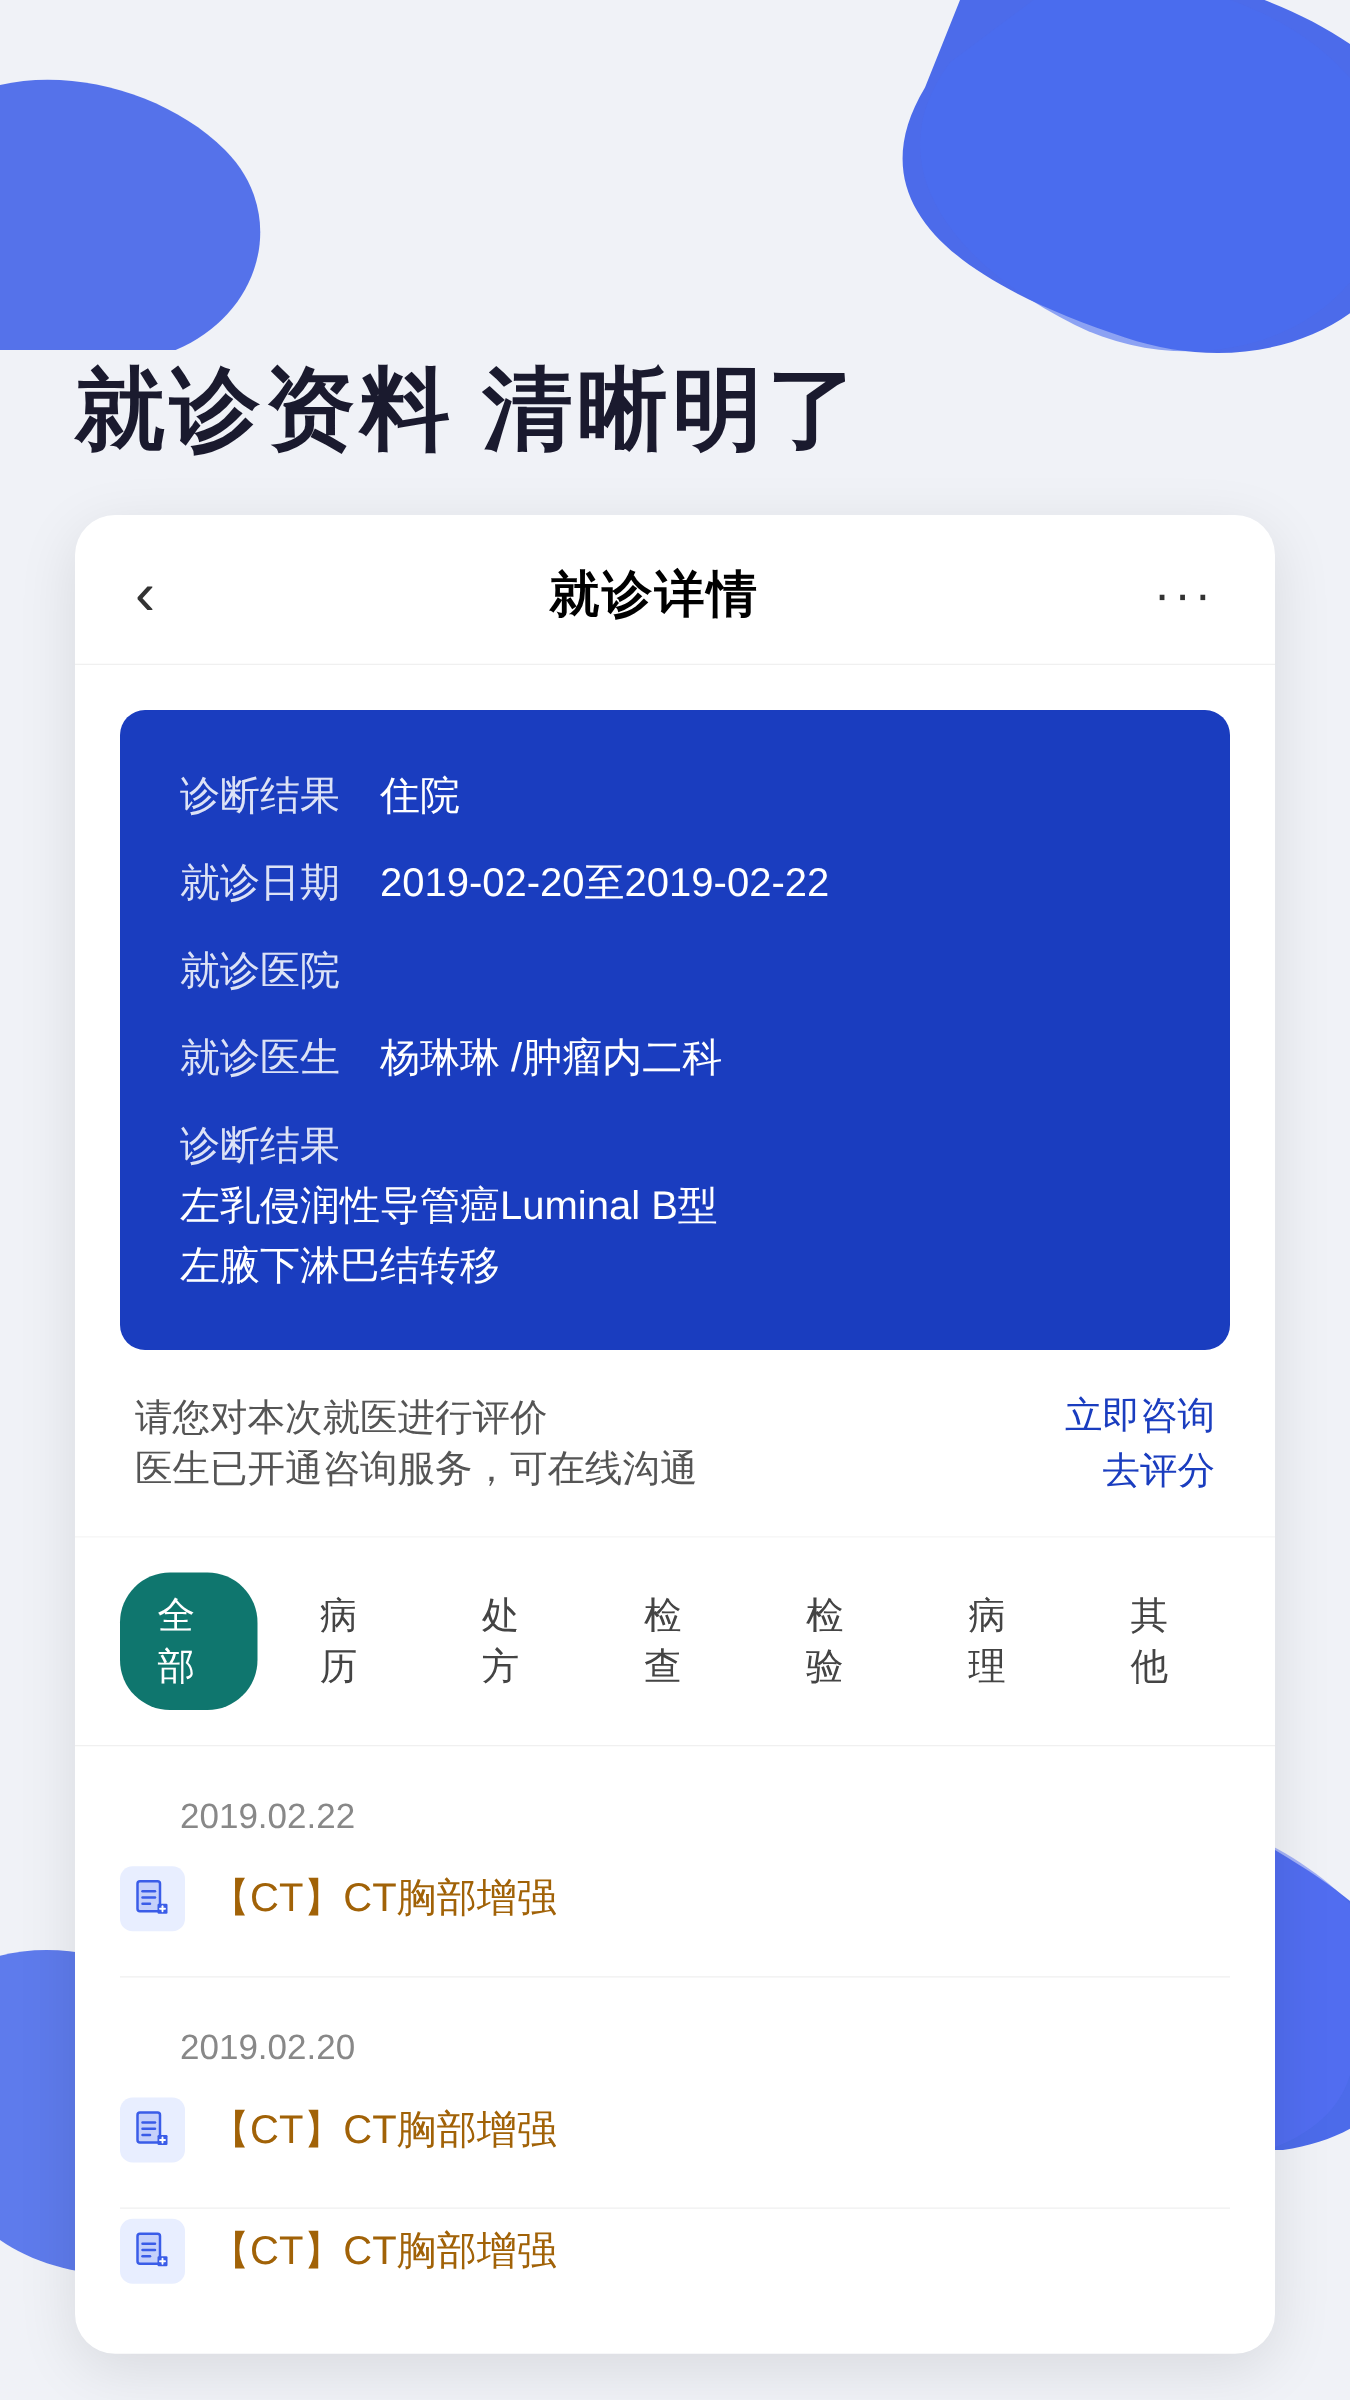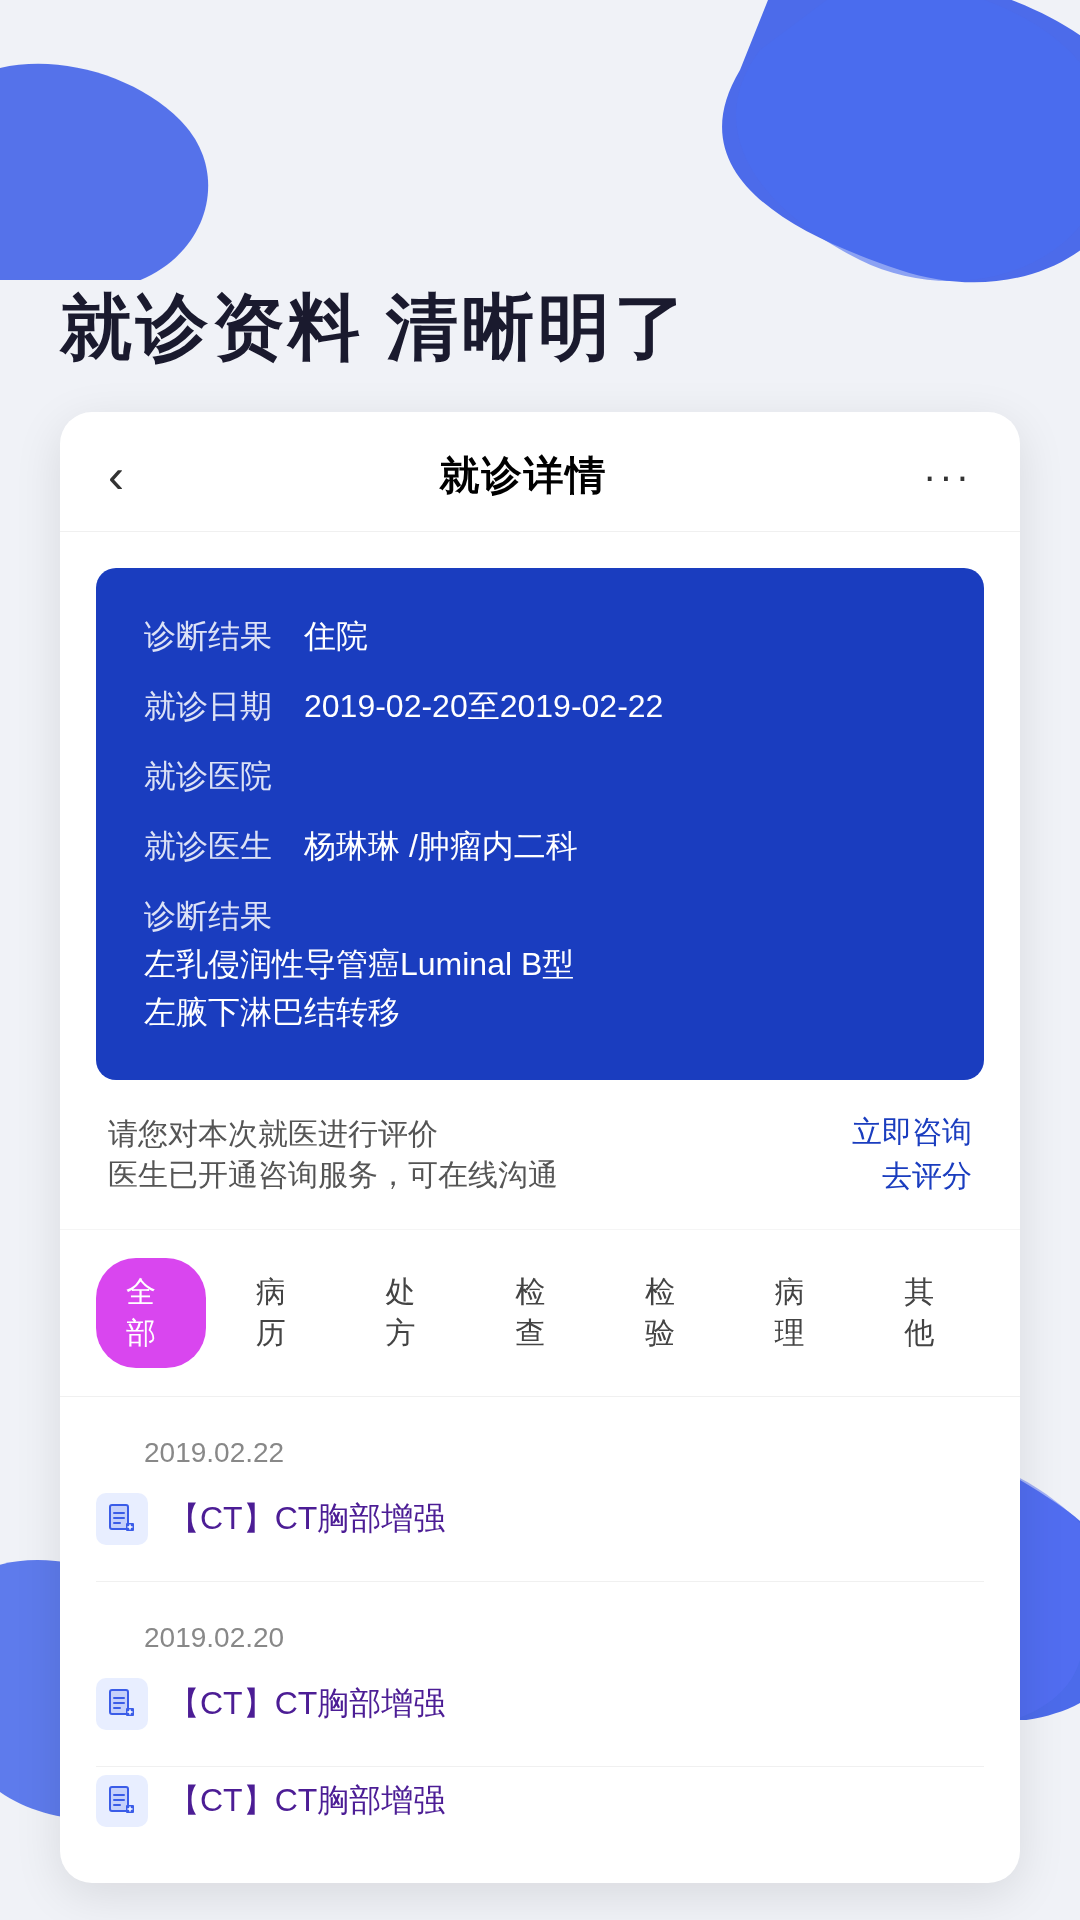--- a/index.html
+++ b/index.html
@@ -189,21 +189,21 @@
 
     .filter-tab {
       padding: 14px 30px;
       border-radius: 40px;
       font-size: 30px;
       cursor: pointer;
       color: #444;
     }
 
     .filter-tab.active {
-      background: #d946ef;
+      background: #0f766e;
       color: #ffffff;
       font-weight: 500;
     }
 
     
     .doc-list {
       padding: 0 36px 48px;
     }
 
     .doc-date {
@@ -232,21 +232,21 @@
       flex-shrink: 0;
     }
 
     .doc-icon svg {
       width: 32px;
       height: 32px;
     }
 
     .doc-name {
       font-size: 32px;
-      color: #4c1d95;
+      color: #a16207;
     }
 
     .doc-separator {
       height: 1px;
       background: #f0f0f0;
       margin-top: 28px;
     }
   </style>
 </head>
 <body>

